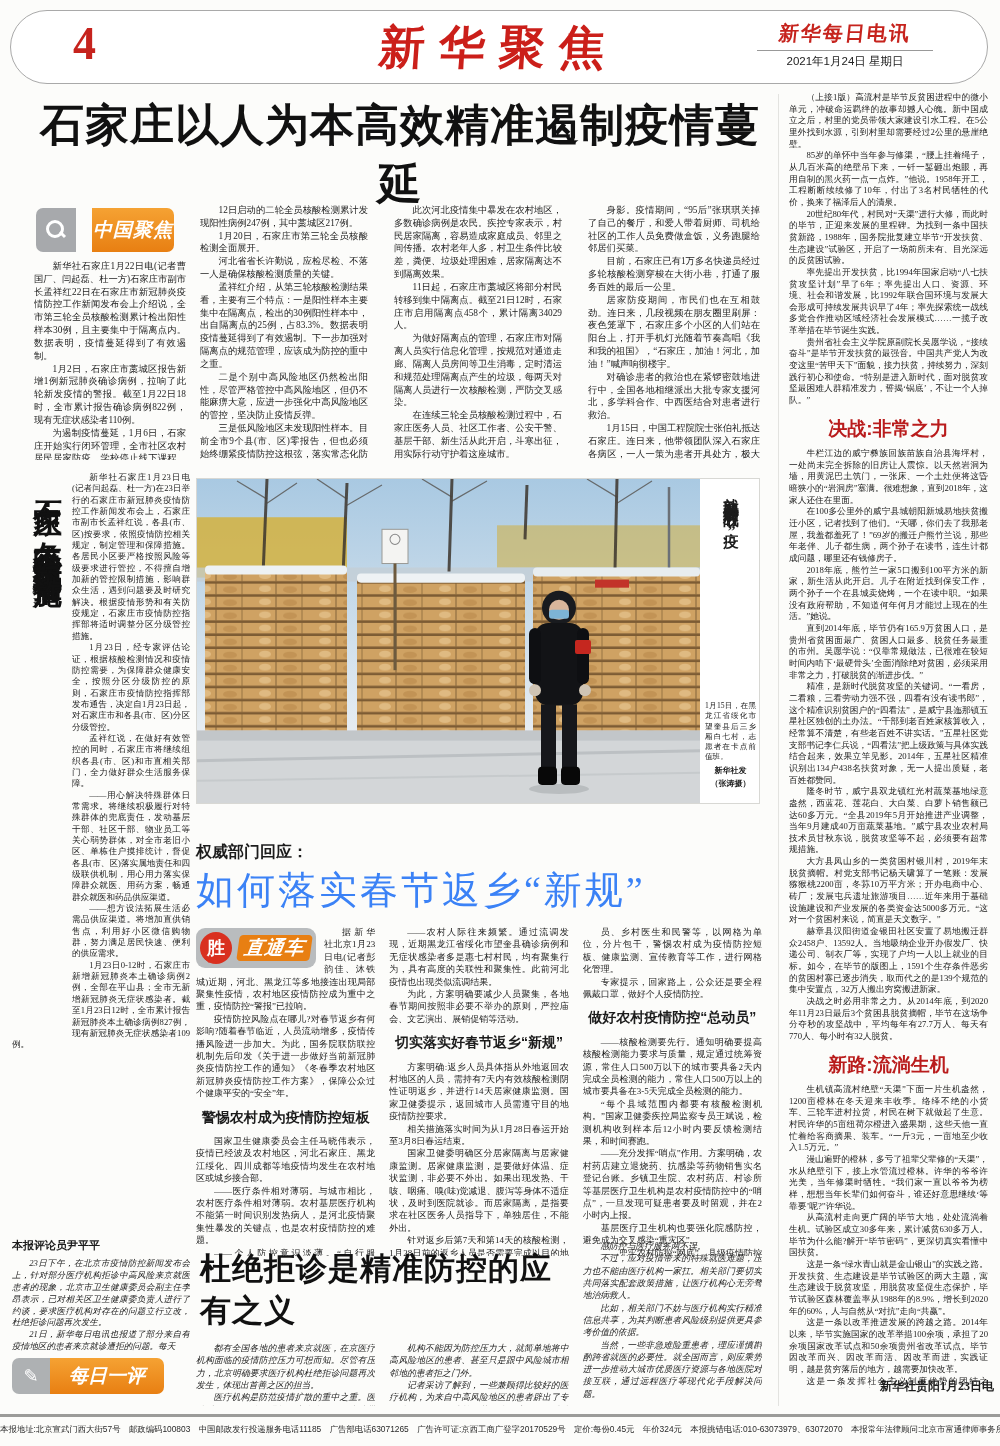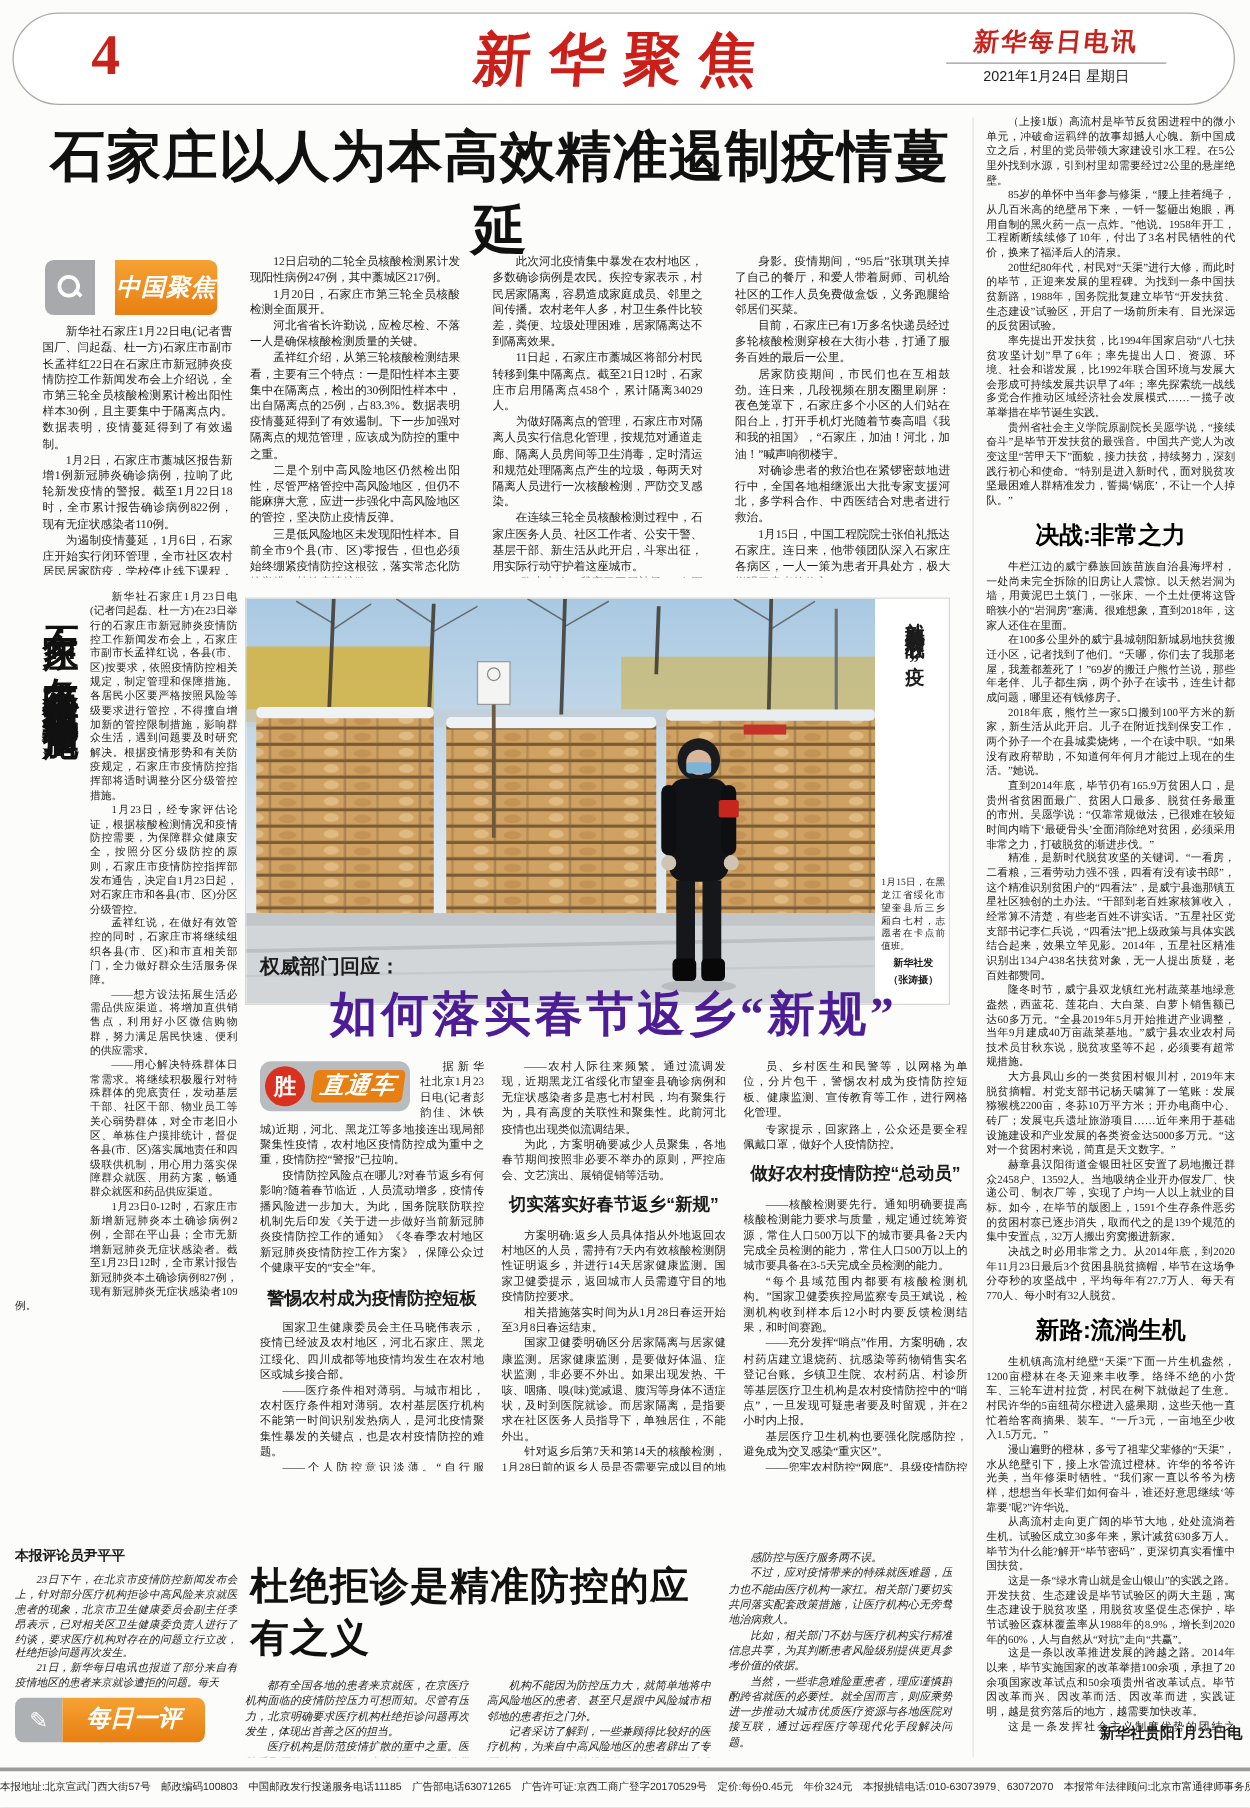--- a/index.html
+++ b/index.html
@@ -26,40 +26,40 @@
             display:flex;font-family:"Liberation Sans",sans-serif;gap:16px;}
   .badge-cf .ico{width:40px;background:#a7a9ac;display:flex;align-items:center;justify-content:center;}
   .badge-cf .txt{flex:1;background:linear-gradient(180deg,#f5a233,#e87f12);color:#fff;display:flex;
             align-items:center;justify-content:center;font-size:19px;font-weight:bold;font-style:italic;letter-spacing:1px;}
   .lead-col{position:absolute;font-size:9.3px;line-height:1.38;overflow:hidden;}
   
   .rail-divider{position:absolute;left:778px;top:94px;height:1312px;border-left:1px solid #e3e3e0;}
   .rail{position:absolute;left:789px;top:92px;width:199px;height:1296px;font-size:8.7px;line-height:1.34;
         overflow:hidden;}
   .rail h3{margin:9px 0 7px;text-align:center;font-size:19px;font-weight:900;
-        font-family:"Liberation Sans",sans-serif;color:#000000;}
+        font-family:"Liberation Sans",sans-serif;color:#b91c1c;}
   .rail-dateline{position:absolute;right:6px;top:1378px;width:190px;text-align:right;font-size:12px;font-weight:bold;}
   
   .sidebar{position:absolute;left:12px;top:472px;width:178px;height:758px;overflow:hidden;font-size:8.6px;
            line-height:1.32;}
   .vhead{float:left;writing-mode:vertical-rl;text-orientation:upright;font-size:29px;font-weight:900;
          line-height:1;width:44px;height:556px;margin:6px 10px 4px 6px;letter-spacing:3px;color:#111;}
   
   .photo-wrap{position:absolute;left:196px;top:478px;width:562px;height:324px;display:flex;
               border:1px solid #d8d8d4;background:#fff;}
   .photo-svg{flex:0 0 503px;height:100%;}
   .photo-cap{flex:1;padding:6px 3px 4px 5px;display:flex;flex-direction:column;align-items:center;overflow:hidden;}
   .photo-cap .vtitle{writing-mode:vertical-rl;text-orientation:upright;font-size:15.5px;font-weight:900;
               letter-spacing:2px;height:212px;}
   .photo-cap .ctext{font-size:7.6px;line-height:1.35;text-align:justify;margin-top:4px;}
   .photo-cap .credit{font-size:8px;font-weight:bold;margin-top:2px;white-space:nowrap;}
   
-  .center{position:absolute;left:196px;top:763px;width:566px;margin-left:12px;}
+  .center{position:absolute;left:196px;top:842px;width:566px;}
   .kicker{font-size:16px;font-weight:bold;font-family:"Liberation Sans",sans-serif;}
-  .center-head{text-align:center;font-size:38px;font-weight:700;letter-spacing:3px;margin-top:2px;color:#4c1d95;}
+  .center-head{font-size:38px;font-weight:400;letter-spacing:3px;margin-top:2px;color:#3b82f6;}
   .center-cols{display:flex;gap:14px;margin-top:10px;height:330px;overflow:hidden;}
   .center-cols .col{flex:1;font-size:9px;line-height:1.38;overflow:hidden;}
   .subhead{text-align:center;font-weight:bold;font-size:14px;margin:8px 0;font-family:"Liberation Sans",sans-serif;}
   .badge-ztc{width:120px;height:40px;border-radius:9px;background:#b9bcbe;display:flex;align-items:center;
              margin:2px 8px 6px 0;float:left;font-family:"Liberation Sans",sans-serif;}
   .bubble{width:32px;height:32px;margin-left:4px;background:#d9301f;border-radius:50%;color:#fff;display:flex;
              align-items:center;justify-content:center;font-size:18px;font-weight:bold;position:relative;}
   .bubble:after{content:"";position:absolute;left:4px;bottom:-4px;border:5px solid transparent;border-top-color:#d9301f;}
   .ztc-txt{flex:1;text-align:center;color:#fff;font-size:19px;font-weight:900;font-style:italic;
              background:#e87f12;margin:5px 5px 5px 6px;border-radius:4px;transform:skewX(-8deg);letter-spacing:1px;}
@@ -175,22 +175,22 @@
       </div>
   </div>
   <div class="rail-dateline">新华社贵阳1月23日电</div>
 
   <div class="sidebar col justify">
     <div class="vhead">石家庄：各小区不得擅自加码管控措施</div>
     <div>
         <p>新华社石家庄1月23日电(记者闫起磊、杜一方)在23日举行的石家庄市新冠肺炎疫情防控工作新闻发布会上，石家庄市副市长孟祥红说，各县(市、区)按要求，依照疫情防控相关规定，制定管理和保障措施。各居民小区要严格按照风险等级要求进行管控，不得擅自增加新的管控限制措施，影响群众生活，遇到问题要及时研究解决。根据疫情形势和有关防疫规定，石家庄市疫情防控指挥部将适时调整分区分级管控措施。</p>
         <p>1月23日，经专家评估论证，根据核酸检测情况和疫情防控需要，为保障群众健康安全，按照分区分级防控的原则，石家庄市疫情防控指挥部发布通告，决定自1月23日起，对石家庄市和各县(市、区)分区分级管控。</p>
         <p>孟祥红说，在做好有效管控的同时，石家庄市将继续组织各县(市、区)和市直相关部门，全力做好群众生活服务保障。</p>
+        <p>——用心解决特殊群体日常需求。将继续积极履行对特殊群体的兜底责任，发动基层干部、社区干部、物业员工等关心弱势群体，对全市老旧小区、单栋住户摸排统计，督促各县(市、区)落实属地责任和四级联供机制，用心用力落实保障群众就医、用药方案，畅通群众就医和药品供应渠道。</p>
         <p>——想方设法拓展生活必需品供应渠道。将增加直供销售点，利用好小区微信购物群，努力满足居民快速、便利的供应需求。</p>
-        <p>——用心解决特殊群体日常需求。将继续积极履行对特殊群体的兜底责任，发动基层干部、社区干部、物业员工等关心弱势群体，对全市老旧小区、单栋住户摸排统计，督促各县(市、区)落实属地责任和四级联供机制，用心用力落实保障群众就医、用药方案，畅通群众就医和药品供应渠道。</p>
         <p>1月23日0-12时，石家庄市新增新冠肺炎本土确诊病例2例，全部在平山县；全市无新增新冠肺炎无症状感染者。截至1月23日12时，全市累计报告新冠肺炎本土确诊病例827例，现有新冠肺炎无症状感染者109例。</p>
       </div>
   </div>
 
   <div class="photo-wrap">
     <svg class="photo-svg" viewBox="0 0 503 322" preserveAspectRatio="none">
       <defs>
         <linearGradient id="sky" x1="0" y1="0" x2="0" y2="1">
           <stop offset="0" stop-color="#a9c9e2"></stop>
             <stop offset="1" stop-color="#e9eef2"></stop>

